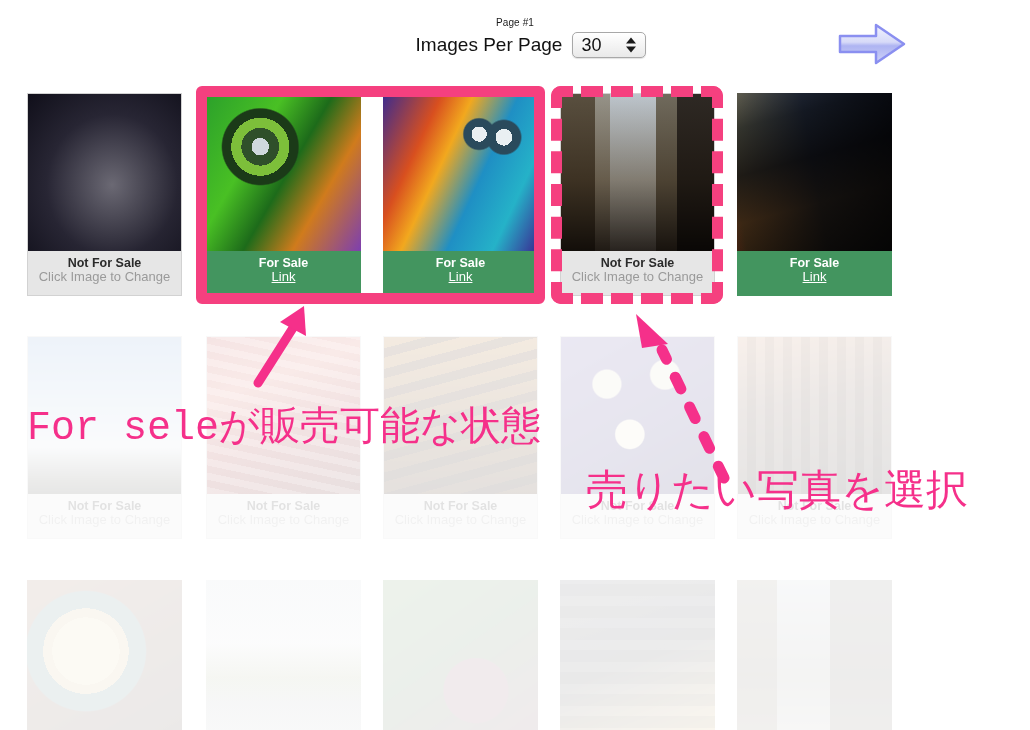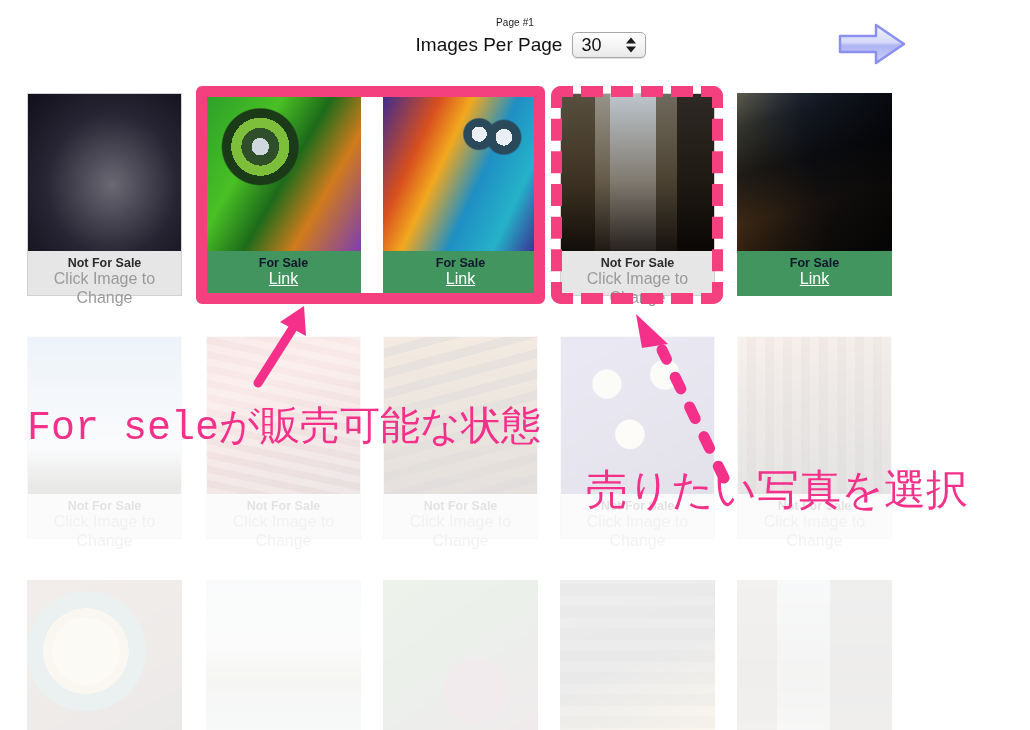--- a/index.html
+++ b/index.html
@@ -45,29 +45,29 @@
   .grid { position: absolute; left: 0; top: 0; width: 1030px; height: 730px; }
 
   .card { position: absolute; width: 174px; }
   .card .photo { width: 155px; height: 158px; background-size: cover; background-position: center; position: relative; }
   .card.r1 .photo { height: 158px; }
   .card .footer {
     width: 155px; height: 45px; text-align: center;
     padding-top: 5px; line-height: 1.15;
   }
   .footer-title { font-size: 12.5px; font-weight: bold; }
-  .footer-sub { font-size: 16px; }
+  .footer-sub { font-size: 13px; }
 
   .card.notforsale .footer { background: #e6e6e6; border: 1px solid #d2d2d2; border-top: none; }
   .card.notforsale .photo { border: 1px solid #d2d2d2; border-bottom: none; }
   .card.notforsale .footer-title { color: #2b2b2b; }
   .card.notforsale .footer-sub { color: #9a9a9a; }
 
   .card.forsale .footer { background: #43955f; }
-  .card.forsale .footer-title { color: #0f172a; }
+  .card.forsale .footer-title { color: #ffffff; }
   .card.forsale .footer-sub { color: #ffffff; text-decoration: underline; }
 
   
   .faded { opacity: .13; }
   .faded-more { opacity: .085; }
 
   
   .ann { position: absolute; pointer-events: none; }
   .sel-solid {
     position: absolute; left: 196px; top: 86px; width: 349px; height: 218px;

